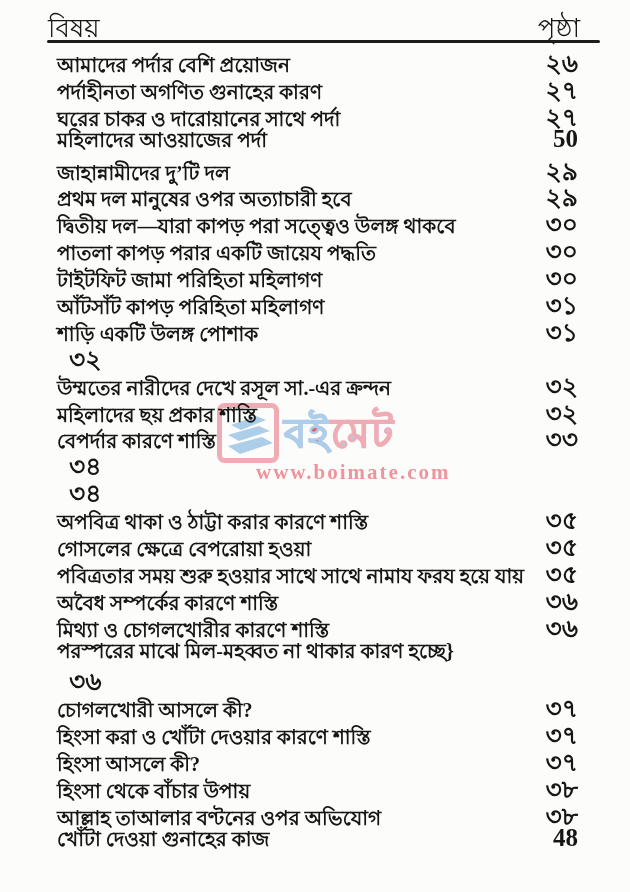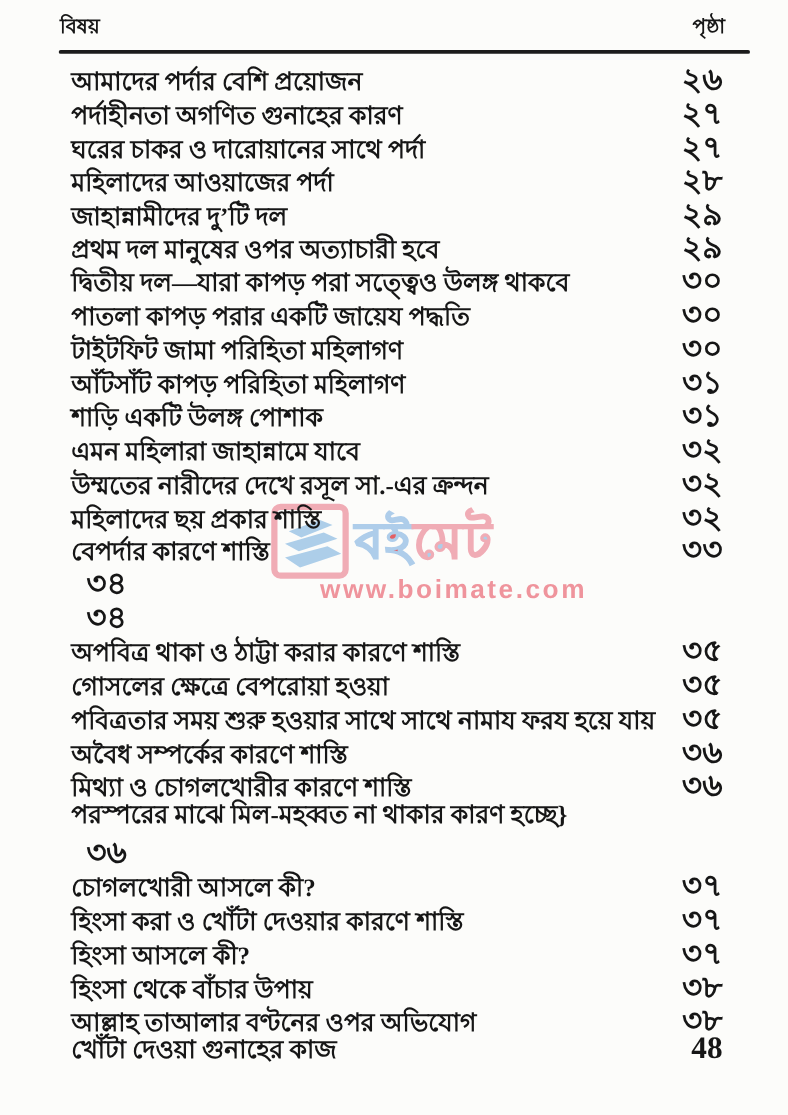--- a/index.html
+++ b/index.html
@@ -9,21 +9,21 @@
     margin:0 auto;
     background:#fcfcfa;
     font-family:"Liberation Serif","DejaVu Serif",serif;
     color:#161616;
     overflow:hidden;
   }
   
   .hdr{
     position:absolute;top:8px;left:48px;right:50px;
     display:flex;justify-content:space-between;align-items:flex-start;
-    font-size:16px;font-weight:bold;
+    font-size:26px;font-weight:normal;
   }
   .rule{
     position:absolute;top:40px;left:47px;width:553px;height:3px;
     background:#1c1c1c;border-radius:2px;
   }
   
   .rows{
     position:absolute;top:44px;left:57px;right:52px;
     z-index:2;
   }
@@ -43,21 +43,21 @@
   .wm-row{display:flex;align-items:center;gap:4px;}
   .wm-icon{display:inline-block;line-height:0;}
   .wm-brand{
     font-family:"Liberation Sans","DejaVu Sans",sans-serif;
     font-size:40px;font-weight:bold;line-height:1;letter-spacing:2px;
   }
   .wm-red{-webkit-text-stroke:1.3px #aacbea;}
   .wm-blue{-webkit-text-stroke:1.3px #f0a8b2;}
   .wm-domain{
     margin:-4px 0 0 40px;
-    font-family:Liberation Sans, sans-serif;
+    font-family:Liberation Serif, serif;
     font-weight:bold;font-size:21px;letter-spacing:2px;
   }
 </style>
 </head>
 <body>
 
 <div class="page">
 
   <div class="hdr">
     <span class="hdr-l">বিষয়</span>
@@ -94,21 +94,21 @@
     <span class="row-page">২৭</span>
   </div>
 
   <div class="row">
     <span class="row-title">ঘরের চাকর ও দারোয়ানের সাথে পর্দা</span>
     <span class="row-page">২৭</span>
   </div>
 
   <div class="row">
     <span class="row-title">মহিলাদের আওয়াজের পর্দা</span>
-    <span class="row-page">২৮</span>
+    <span class="row-page">50</span>
   </div>
 
   <div class="row">
     <span class="row-title">জাহান্নামীদের দু’টি দল</span>
     <span class="row-page">২৯</span>
   </div>
 
   <div class="row">
     <span class="row-title">প্রথম দল মানুষের ওপর অত্যাচারী হবে</span>
     <span class="row-page">২৯</span>
@@ -133,21 +133,20 @@
     <span class="row-title">আঁটসাঁট কাপড় পরিহিতা মহিলাগণ</span>
     <span class="row-page">৩১</span>
   </div>
 
   <div class="row">
     <span class="row-title">শাড়ি একটি উলঙ্গ পোশাক</span>
     <span class="row-page">৩১</span>
   </div>
 
   <div class="row">
-    <span class="row-title">এমন মহিলারা জাহান্নামে যাবে</span>
     <span class="row-page">৩২</span>
   </div>
 
   <div class="row">
     <span class="row-title">উম্মতের নারীদের দেখে রসূল সা.-এর ক্রন্দন</span>
     <span class="row-page">৩২</span>
   </div>
 
   <div class="row">
     <span class="row-title">মহিলাদের ছয় প্রকার শাস্তি</span>

